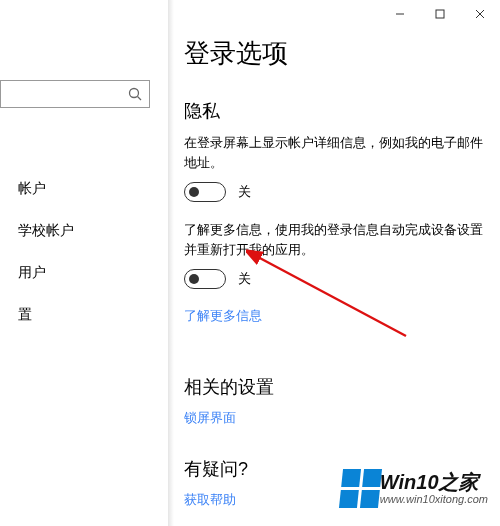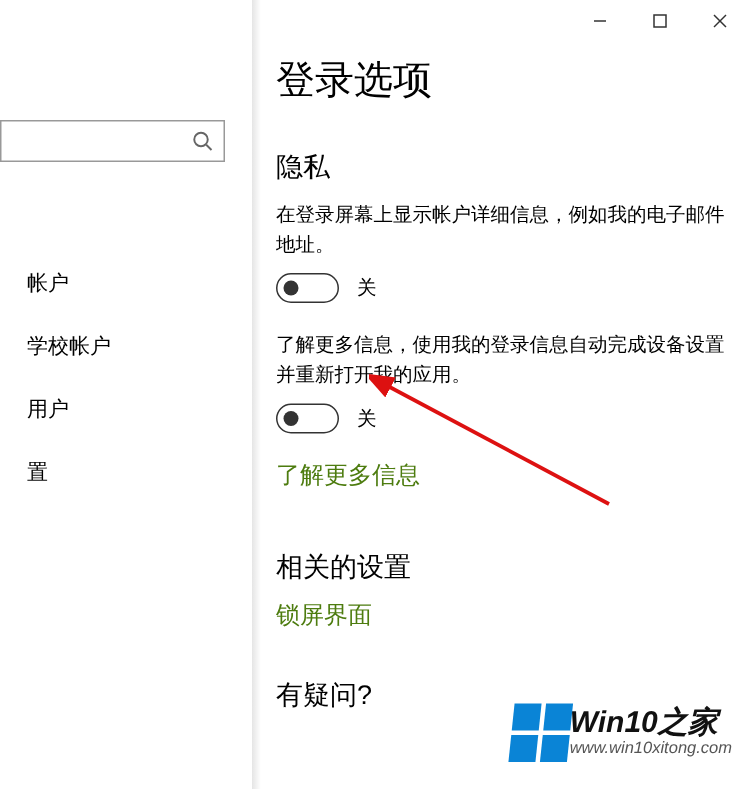--- a/index.html
+++ b/index.html
@@ -110,26 +110,26 @@
     border-radius: 50%;
     background: #333;
     position: absolute;
     left: 4px;
     top: 4px;
   }
   .toggle-state {
     font-size: 13px;
   }
   .link {
-    color: #4d7c0f;
-    font-size: 16px;
+    color: #3b82f6;
+    font-size: 13px;
     margin-bottom: 4px;
     display: block;
   }
-  .gap-lg { margin-top: 38px; }
+  .gap-lg { margin-top: 50px; }
   .gap-md { margin-top: 30px; }
   
   .arrow-svg {
     position: absolute;
     left: 246px;
     top: 246px;
     pointer-events: none;
   }
   
   .watermark {
@@ -245,20 +245,21 @@
       </div>
     <span class="toggle-state">关</span>
   </div>
 
   <a class="link">了解更多信息</a>
 
   <div class="section-h gap-lg">相关的设置</div>
   <a class="link">锁屏界面</a>
 
   <div class="section-h gap-md">有疑问?</div>
+  <a class="link">获取帮助</a>
 
 </div>
 
 <svg class="arrow-svg" width="170" height="100">
   <defs>
     <marker id="ah" markerWidth="10" markerHeight="10" refX="2" refY="3" orient="auto">
       <path d="M0,0 L0,6 L8,3 z" fill="#d11"></path>
     </marker>
   </defs>
   <line x1="160" y1="90" x2="10" y2="10" stroke="#d11" stroke-width="2.5" marker-end="url(#ah)"></line>

